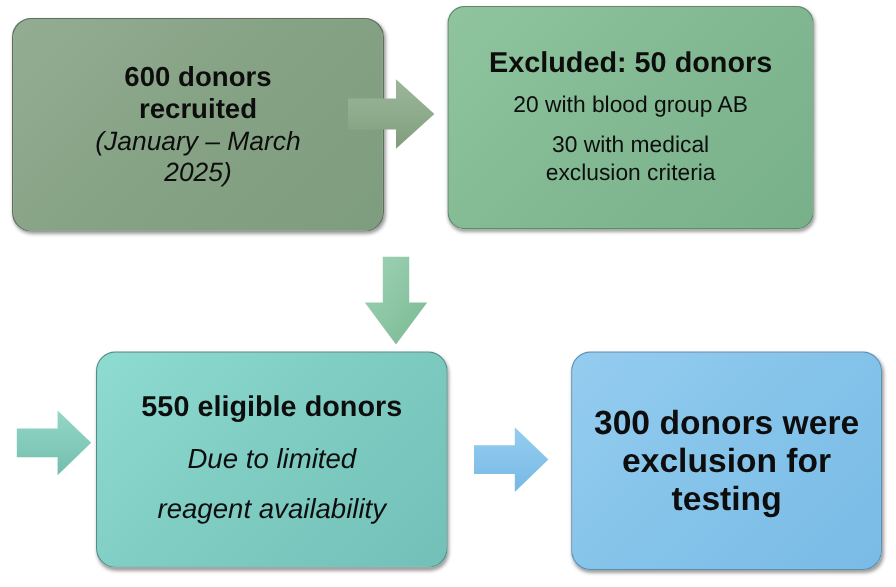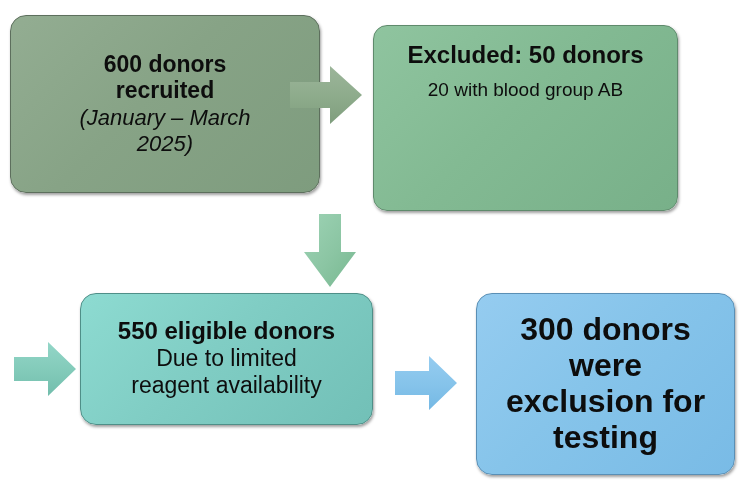--- a/index.html
+++ b/index.html
@@ -63,52 +63,51 @@
   
   #node-excluded {
     left: 373px;
     top: 5px;
     width: 305px;
     height: 186px;
     background: linear-gradient(135deg, #8fc49f 0%, #83ba93 45%, #78b089 100%);
     border-color: #5f8a6c;
     border-radius: 14px;
     justify-content: flex-start;
-    padding-top: 16px;
-    margin-top: 20px;
+    padding-top: 34px;
   }
   #node-excluded .t-bold { font-size: 24px; }
   #node-excluded .t-reg  { font-size: 19px; }
   #node-excluded .ln-1 { margin-bottom: 10px; }
   #node-excluded .ln-3 { margin-top: 12px; }
 
   
   #node-eligible {
     left: 80px;
     top: 293px;
     width: 293px;
-    height: 132px;
+    height: 180px;
     background: linear-gradient(135deg, #8ddbd1 0%, #80cdc4 45%, #72c0b7 100%);
     border-color: #4f8f88;
     border-radius: 16px;
   }
   #node-eligible .t-bold { font-size: 24px; }
-  #node-eligible .t-reg  { font-size: 23px; margin-top: 0; }
+  #node-eligible .t-reg  { font-size: 23px; margin-top: 15px; font-style: italic; }
 
   
   #node-selected {
     left: 476px;
     top: 293px;
     width: 259px;
     height: 182px;
     background: linear-gradient(135deg, #95ccf0 0%, #86c4ea 45%, #79bbe6 100%);
     border-color: #5a8fb5;
     border-radius: 16px;
   }
-  #node-selected .t-bold { font-size: 32px; }
+  #node-selected .t-bold { font-size: 28px; }
 
   
   .arrow {
     position: absolute;
   }
   .arrow svg { display: block; width: 100%; height: 100%; }
 
   #arrow-recruited-to-excluded { left: 288px; top: 63px;  width: 76px;  height: 64px; }
   #arrow-excluded-to-eligible  { left: 302px; top: 213px; width: 56px;  height: 76px; }
   #arrow-into-eligible         { left: 12px;  top: 339px; width: 66px;  height: 60px; }
@@ -135,20 +134,22 @@
           <stop offset="100%" stop-color="#7f9d7d"></stop>
         </linearGradient>
       </defs>
       <polygon points="2,19 42,19 42,3 74,32 42,61 42,45 2,45" fill="url(#gradSage)"></polygon>
     </svg>
   </div>
 
   <div class="node" id="node-excluded">
     <div class="t-bold ln-1">Excluded: 50 donors</div>
     <div class="t-reg ln-2">20 with blood group AB</div>
+    <div class="t-reg ln-3"> 30 with medical</div>
+    <div class="t-reg ln-4">exclusion criteria</div>
   </div>
 
   <div class="arrow" id="arrow-excluded-to-eligible">
     <svg viewBox="0 0 56 76" preserveAspectRatio="none" aria-hidden="true">
       <defs>
         <linearGradient id="gradMint" x1="0" y1="0" x2="1" y2="1">
           <stop offset="0%" stop-color="#9ed3b5"></stop>
           <stop offset="55%" stop-color="#8bc5a3"></stop>
           <stop offset="100%" stop-color="#77b890"></stop>
         </linearGradient>

